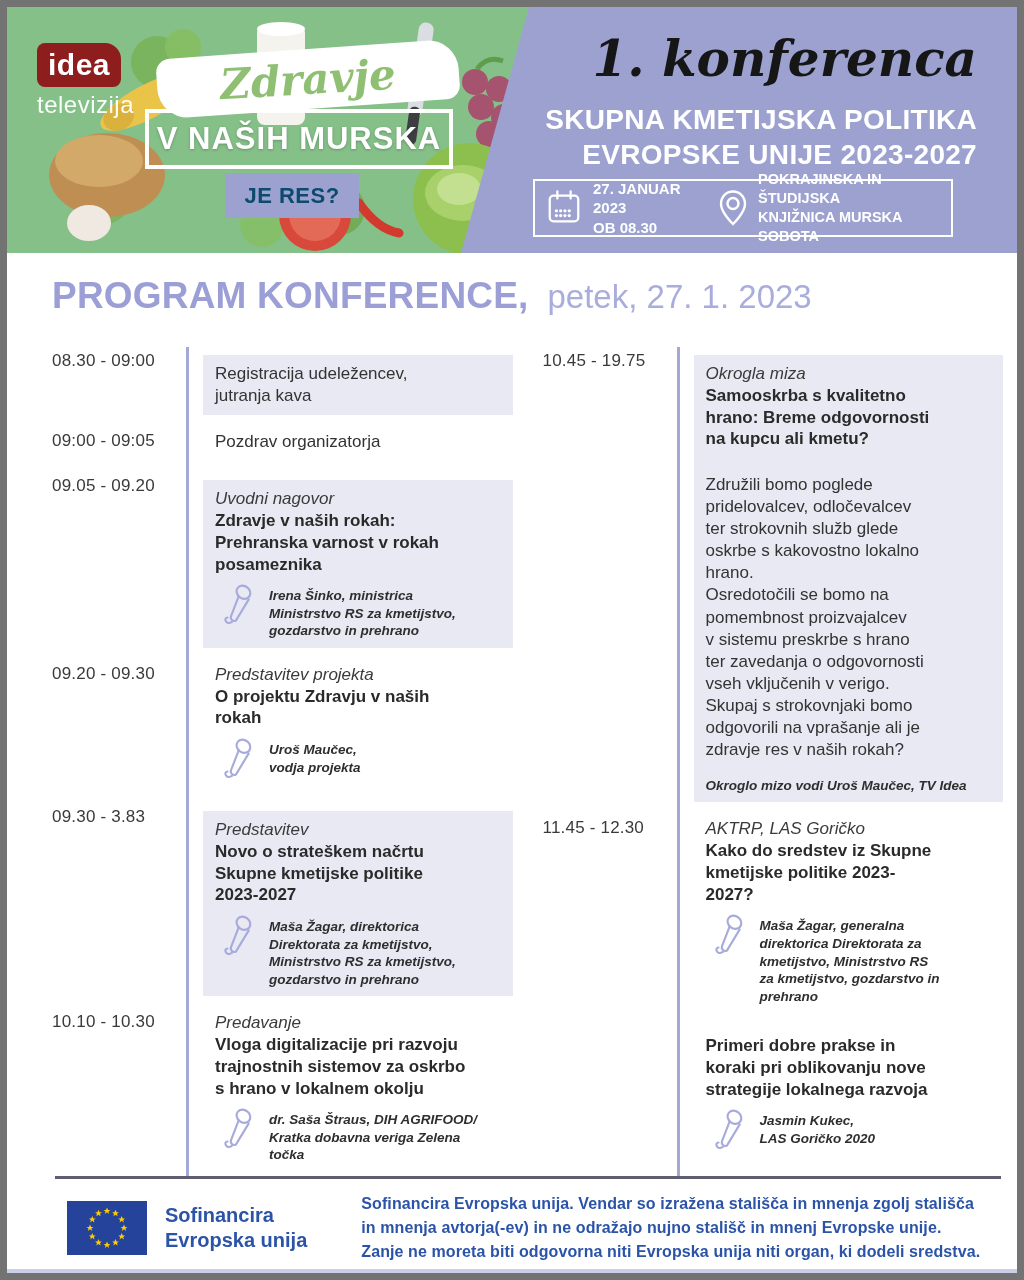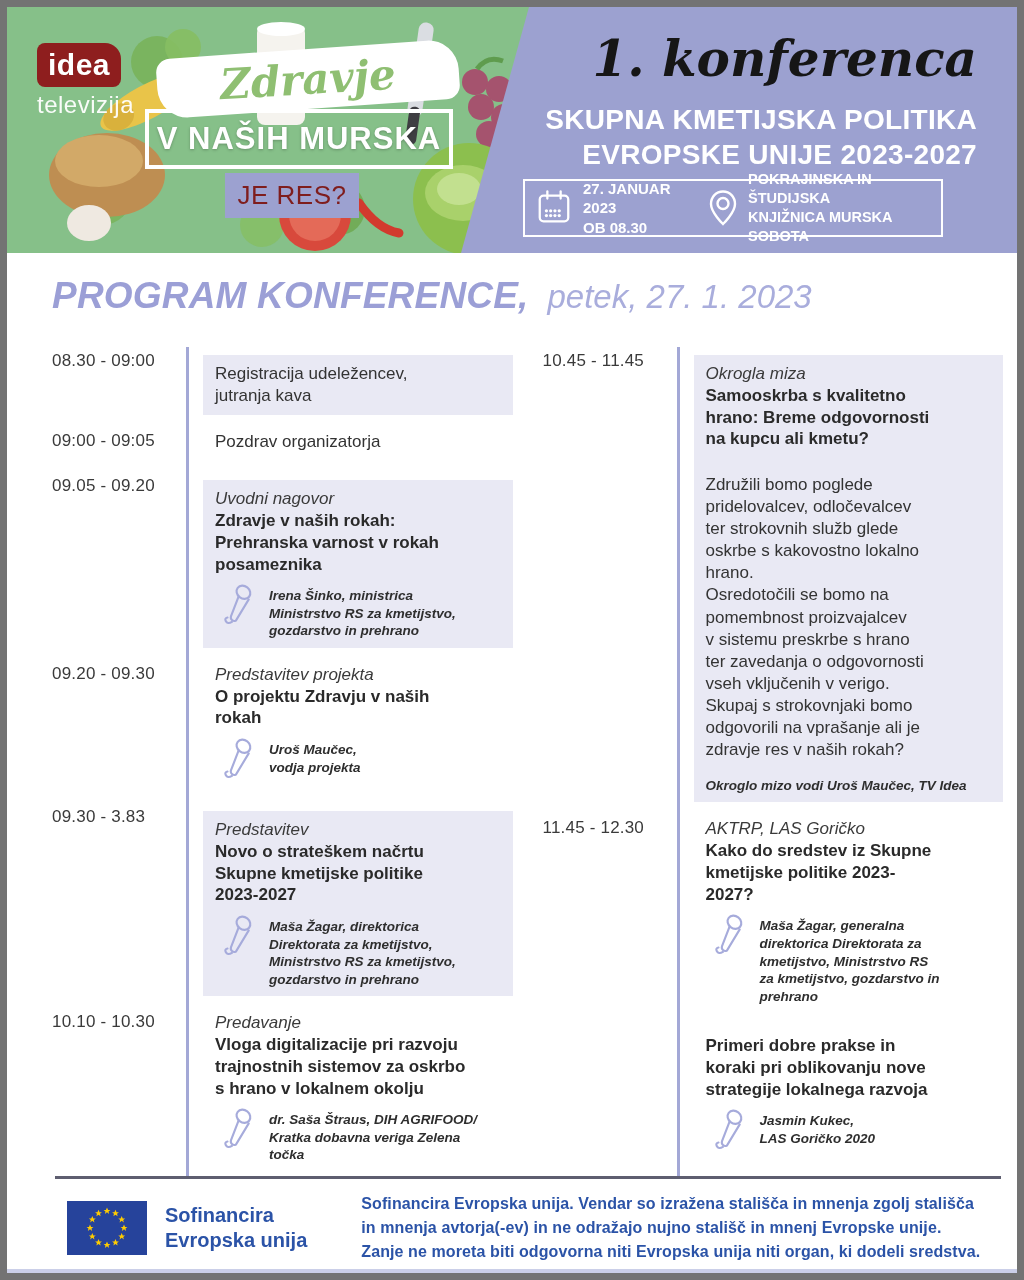--- a/index.html
+++ b/index.html
@@ -34,46 +34,46 @@
   }
   .rokah-box{
     position:absolute;left:138px;top:102px;width:300px;height:52px;z-index:5;
     border:4px solid #FFF;display:flex;align-items:center;justify-content:center;
     color:#FFF;font-weight:700;font-size:31px;letter-spacing:1px;
     text-shadow:0 1px 3px rgba(0,0,0,.25);
   }
   .jeres-box{
     position:absolute;left:218px;top:166px;width:134px;height:45px;z-index:5;
     background:#9CA1D0;display:flex;align-items:center;justify-content:center;
-    color:#7f1d1d;font-weight:400;font-size:26px;letter-spacing:.5px;
+    color:#0c4a6e;font-weight:700;font-size:22px;letter-spacing:.5px;
   }
   .hdr-right{position:absolute;top:0;right:0;width:500px;height:246px;z-index:6;}
   .edition{
     position:absolute;top:22px;right:40px;
     font-family:"DejaVu Serif",serif;font-style:italic;font-weight:700;
     font-size:50px;color:#161616;white-space:nowrap;
   }
   .conf-title{
     position:absolute;top:96px;right:40px;text-align:right;
     color:#FFF;font-weight:700;font-size:28px;line-height:1.24;
     white-space:pre-line;letter-spacing:.3px;
   }
   .badge{
-    position:absolute;left:6px;top:172px;width:420px;height:58px;
+    position:absolute;left:16px;top:172px;width:420px;height:58px;
     border:2px solid #FFF;display:flex;align-items:center;
     padding:0 10px;box-sizing:border-box;color:#FFF;
   }
   .badge .bt{font-weight:700;font-size:15px;line-height:1.3;white-space:pre-line;margin-left:10px;}
   .badge .bt.small{font-size:14.5px;}
   .badge svg{flex:none;}
   .badge .pin{margin-left:16px;}
   
   main{position:absolute;top:246px;left:0;right:0;bottom:97px;overflow:hidden;
        padding:22px 14px 0 45px;box-sizing:border-box;background:#FFF;}
-  .program-title{margin:0 0 26px 0;white-space:nowrap;font-style:italic;}
+  .program-title{margin:0 0 26px 0;white-space:nowrap;}
   .program-title .bold{color:#9B9FD6;font-weight:700;font-size:37px;letter-spacing:.2px;}
   .program-title .rest{color:#A9ADDC;font-weight:400;font-size:33px;margin-left:10px;}
   .cols{display:flex;gap:30px;}
   .col{flex:1;position:relative;}
   .col::before{content:"";position:absolute;left:134px;top:4px;bottom:10px;width:3px;background:#A3A8D6;}
   .row{display:flex;margin-bottom:8px;}
   .time{flex:0 0 134px;font-size:17px;color:#3A3A3A;padding-top:8px;letter-spacing:.2px;}
   .content{flex:1;margin-left:17px;padding:8px 12px;font-size:17px;color:#333;line-height:1.28;}
   .content.shaded{background:#E9E9F4;margin-top:12px;}
   .kind{font-style:italic;color:#3A3A3A;}
@@ -302,21 +302,21 @@
           </div>
           <div class="row">
             <div class="time">10.10 - 10.45</div>
             <div class="content shaded">
               <div class="plain">Odmor za kavo in mreženje</div>
             </div>
           </div>
         </section>
       <section class="col" id="col-right">
           <div class="row">
-            <div class="time">10.45 - 11.45</div>
+            <div class="time">10.45 - 19.75</div>
             <div class="content shaded">
               <div class="kind">Okrogla miza</div>
               <div class="title">Samooskrba s kvalitetno
 hrano: Breme odgovornosti
 na kupcu ali kmetu?</div>
               <div class="body">Združili bomo poglede
 pridelovalcev, odločevalcev
 ter strokovnih služb glede
 oskrbe s kakovostno lokalno
 hrano.

